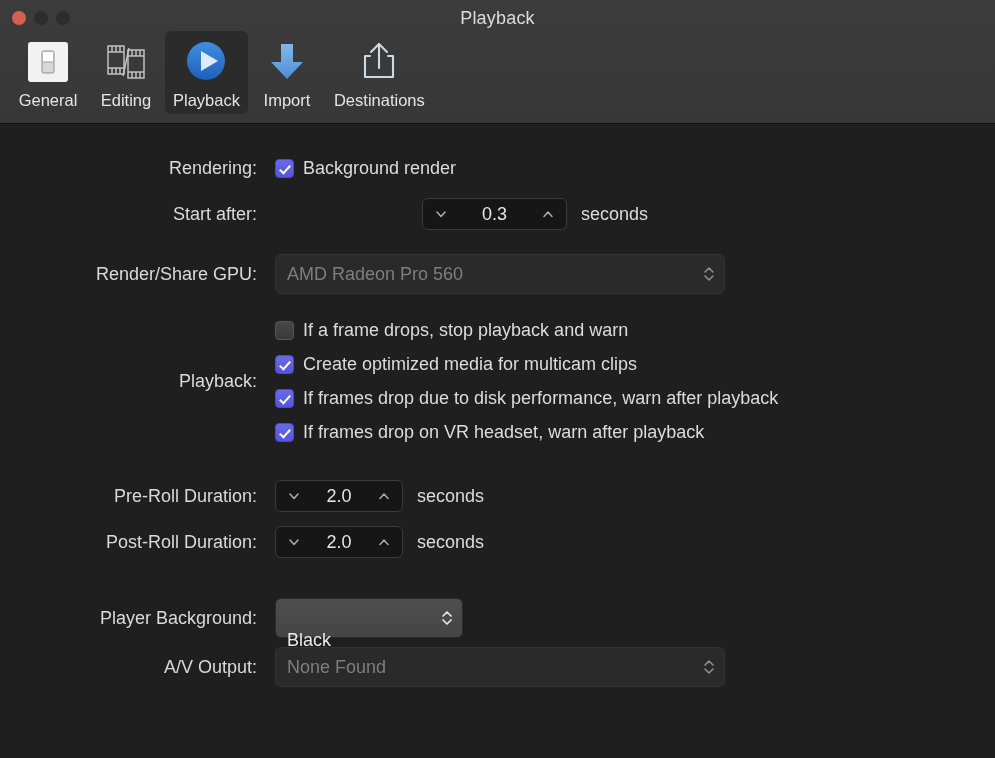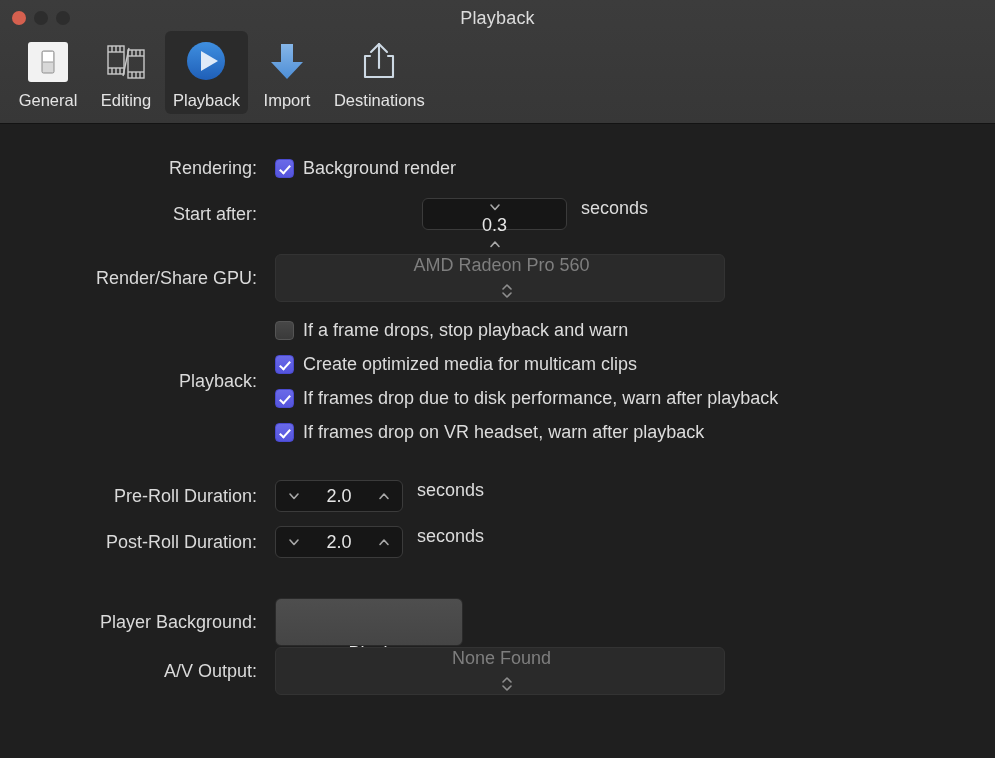--- a/index.html
+++ b/index.html
@@ -105,21 +105,21 @@
   }
   .lbl {
     width: 275px;
     text-align: right;
     padding-right: 18px;
     font-size: 18px;
     color: #dadada;
     box-sizing: border-box;
     white-space: nowrap;
   }
-  .field { display: flex; align-items: flex-start; }
+  .field { display: flex; align-items: center; }
 
   
   .cb-line {
     display: flex;
     align-items: center;
   }
   .checkbox {
     width: 19px;
     height: 19px;
     border-radius: 4px;
@@ -183,25 +183,24 @@
     margin-left: 14px;
     font-size: 18px;
     color: #dcdcdc;
   }
 
   
   .popup {
     display: inline-flex;
     align-items: center;
     justify-content: space-between;
-    height: 48px;
+    height: 40px;
     border-radius: 6px;
     box-sizing: border-box;
     padding: 0 8px 0 11px;
-    flex-direction: column;
   }
   .popup .ptext {
     font-size: 18px;
     white-space: nowrap;
   }
   .popup.enabled {
     background: linear-gradient(#4e4e4e, #454545);
     border: 1px solid #2a2a2a;
   }
   .popup.enabled .ptext { color: #eaeaea; margin-top: 44px; }
@@ -333,21 +332,21 @@
         <div class="cb-line">
           <div class="checkbox on"></div>
           <div class="cb-text">Background render</div>
         </div>
       </div>
     </div>
 
     <div class="row" style="top:74px;">
       <div class="lbl">Start after:</div>
       <div class="field">
-        <div class="stepper" style="width:145px; margin-left:147px;flex-direction:column;">
+        <div class="stepper" style="width:145px; margin-left:147px;">
           <div class="chev">
             <svg width="14" height="14" viewBox="0 0 14 14">
                 <polyline points="3,5 7,9.5 11,5" fill="none" stroke="#a8a8a8" stroke-width="1.6" stroke-linecap="round" stroke-linejoin="round"></polyline>
               </svg>
           </div>
           <div class="val">0.3</div>
           <div class="chev">
             <svg width="14" height="14" viewBox="0 0 14 14">
                 <polyline points="3,9.5 7,5 11,9.5" fill="none" stroke="#a8a8a8" stroke-width="1.6" stroke-linecap="round" stroke-linejoin="round"></polyline>
               </svg>

